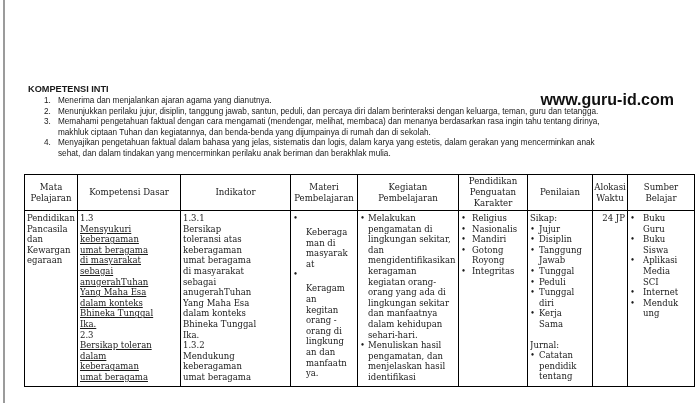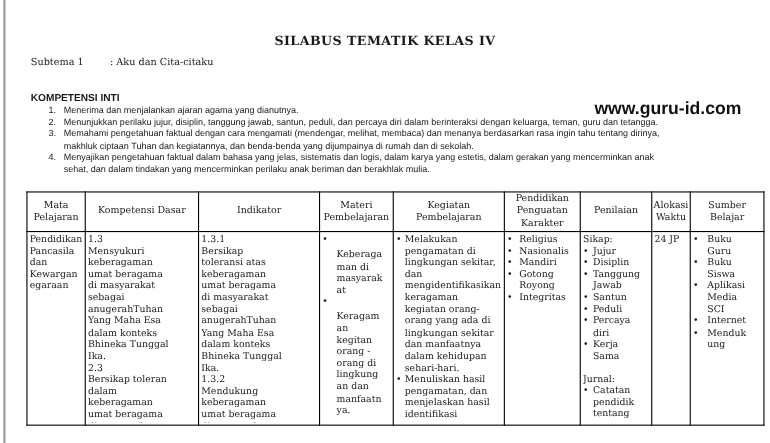--- a/index.html
+++ b/index.html
@@ -42,39 +42,37 @@
     font-weight:normal;font-size:8.6px;line-height:11px;
     text-align:center;vertical-align:middle;
     height:33px;padding:1px;white-space:pre-line;
   }
   .tbl td{vertical-align:top;font-size:8.5px;line-height:10.6px;padding:2px;height:171px;}
   .wrap{max-height:171px;overflow:hidden;overflow-wrap:break-word;word-break:break-word;}
   .ni{display:flex;flex-direction:column;}
   .nn{flex:none;}
   .n2{width:17px;} .n3{width:25px;}
   .nt{overflow-wrap:break-word;word-break:break-word;}
-  .t2{width:75px;} .t3{width:78px;}
+  .t2{width:75px;text-decoration:underline;} .t3{width:78px;}
   .bl{display:flex;}
   .dt{flex:none;}
   .d4{width:13px;} .d5{width:8px;} .d6{width:11px;} .d7{width:9px;} .d9{width:13px;}
   .bt{overflow-wrap:break-word;word-break:break-word;}
   .t4{width:42px;margin-top:14px;} .t5{flex:1;} .t6{flex:1;} .t7{width:48px;} .t9{width:40px;}
   .sec-gap{margin-top:10px;}
-  .c8{text-align:left;}
+  .c8{text-align:right;}
 </style>
 </head>
 <body>
 
 <div class="page">
   <div class="edge"></div>
 
-  <h1 class="title">SILABUS TEMATIK KELAS IV</h1>
 
   <div class="meta" id="meta">
-      <div class="meta-row"><span class="lbl">Subtema 1</span><span class="val">: Aku dan Cita-citaku</span></div>
     </div>
 
   <div class="guru">www.guru-id.com</div>
 
   <div class="ki">
     <div class="ki-h">KOMPETENSI INTI</div>
     <div id="ki-list">
         <div class="ki-item">
           <span class="ki-n">1.</span>
           <span class="ki-t">Menerima dan menjalankan ajaran agama yang dianutnya.</span>
@@ -216,29 +214,29 @@
                 <div class="bl">
                   <span class="dt d7">•</span>
                   <span class="bt t7">Disiplin</span>
                 </div>
                 <div class="bl">
                   <span class="dt d7">•</span>
                   <span class="bt t7">Tanggung Jawab</span>
                 </div>
                 <div class="bl">
                   <span class="dt d7">•</span>
-                  <span class="bt t7">Santun</span>
+                  <span class="bt t7">Tunggal</span>
                 </div>
                 <div class="bl">
                   <span class="dt d7">•</span>
                   <span class="bt t7">Peduli</span>
                 </div>
                 <div class="bl">
                   <span class="dt d7">•</span>
-                  <span class="bt t7">Percaya diri</span>
+                  <span class="bt t7">Tunggal diri</span>
                 </div>
                 <div class="bl">
                   <span class="dt d7">•</span>
                   <span class="bt t7">Kerja Sama</span>
                 </div>
               </div>
               <div class="sec sec-gap">
                 <div class="st">Jurnal:</div>
                 <div class="bl">
                   <span class="dt d7">•</span>

